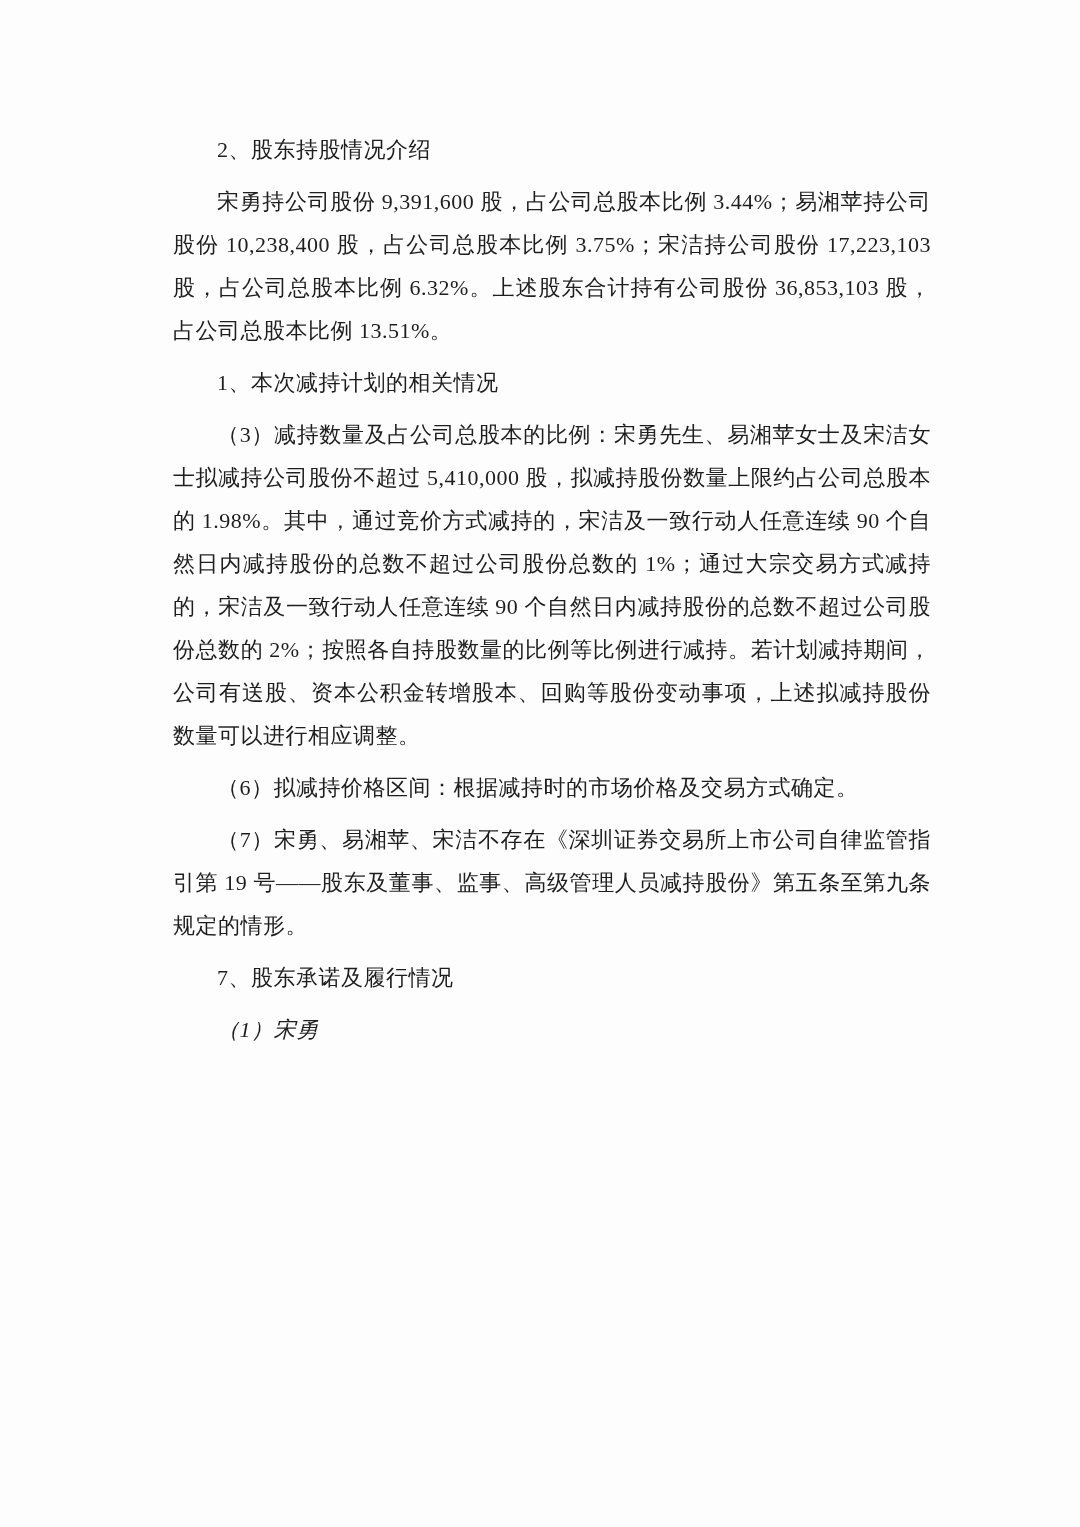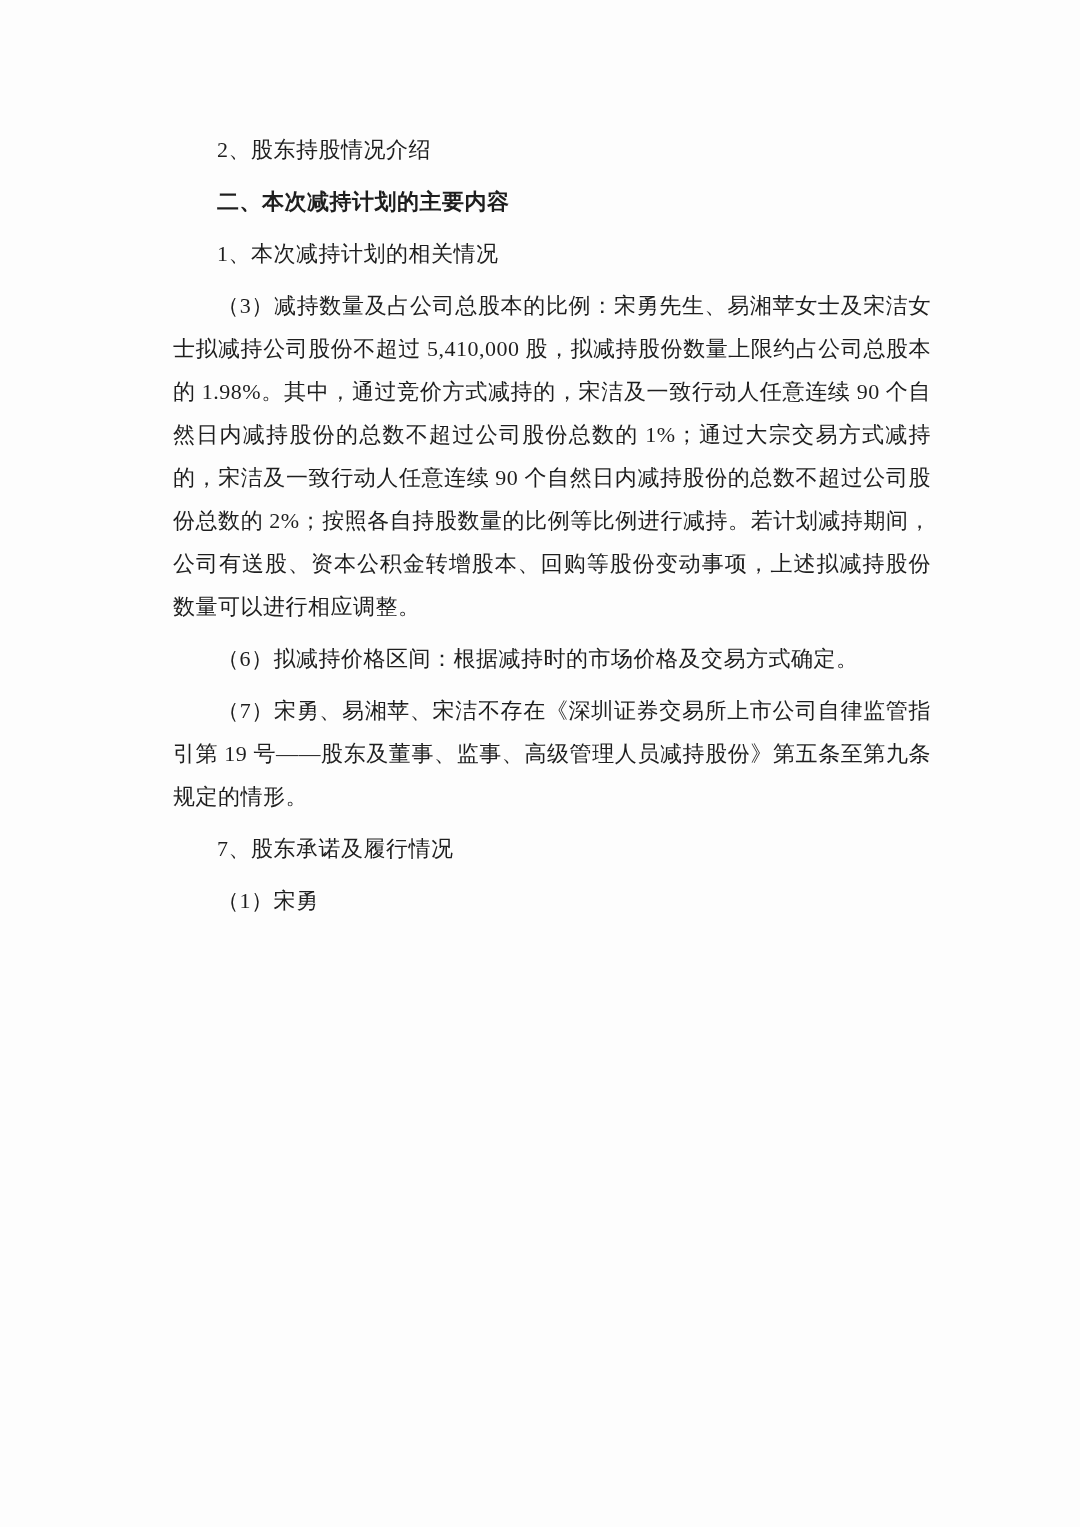--- a/index.html
+++ b/index.html
@@ -31,36 +31,37 @@
     margin: 0 0 9px 0;
     font-size: 22px;
     line-height: 43px;
     text-align: justify;
     text-indent: 2em;
     letter-spacing: 0.5px;
     word-break: break-all;
   }
   .para:last-child {
     margin-bottom: 0;
+    font-style: italic;
   }
   .para.heading-bold {
     font-weight: bold;
     text-align: left;
   }
   .para.single {
     text-align: left;
   }
 </style>
 </head>
 <body>
 
 <div class="doc-page">
   <main class="doc-content">
     <p class="para single">2、股东持股情况介绍</p>
-    <p class="para heading-bold single">二、本次减持计划的主要内容</p>
+    <p class="para">宋勇持公司股份 9,391,600 股，占公司总股本比例 3.44%；易湘苹持公司股份 10,238,400 股，占公司总股本比例 3.75%；宋洁持公司股份 17,223,103 股，占公司总股本比例 6.32%。上述股东合计持有公司股份 36,853,103 股，占公司总股本比例 13.51%。</p>
     <p class="para single">1、本次减持计划的相关情况</p>
     <p class="para">（3）减持数量及占公司总股本的比例：宋勇先生、易湘苹女士及宋洁女士拟减持公司股份不超过 5,410,000 股，拟减持股份数量上限约占公司总股本的 1.98%。其中，通过竞价方式减持的，宋洁及一致行动人任意连续 90 个自然日内减持股份的总数不超过公司股份总数的 1%；通过大宗交易方式减持的，宋洁及一致行动人任意连续 90 个自然日内减持股份的总数不超过公司股份总数的 2%；按照各自持股数量的比例等比例进行减持。若计划减持期间，公司有送股、资本公积金转增股本、回购等股份变动事项，上述拟减持股份数量可以进行相应调整。</p>
     <p class="para single">（6）拟减持价格区间：根据减持时的市场价格及交易方式确定。</p>
     <p class="para">（7）宋勇、易湘苹、宋洁不存在《深圳证券交易所上市公司自律监管指引第 19 号——股东及董事、监事、高级管理人员减持股份》第五条至第九条规定的情形。</p>
     <p class="para single">7、股东承诺及履行情况</p>
     <p class="para single">（1）宋勇</p>
   </main>
 </div>
 
 </body></html>

